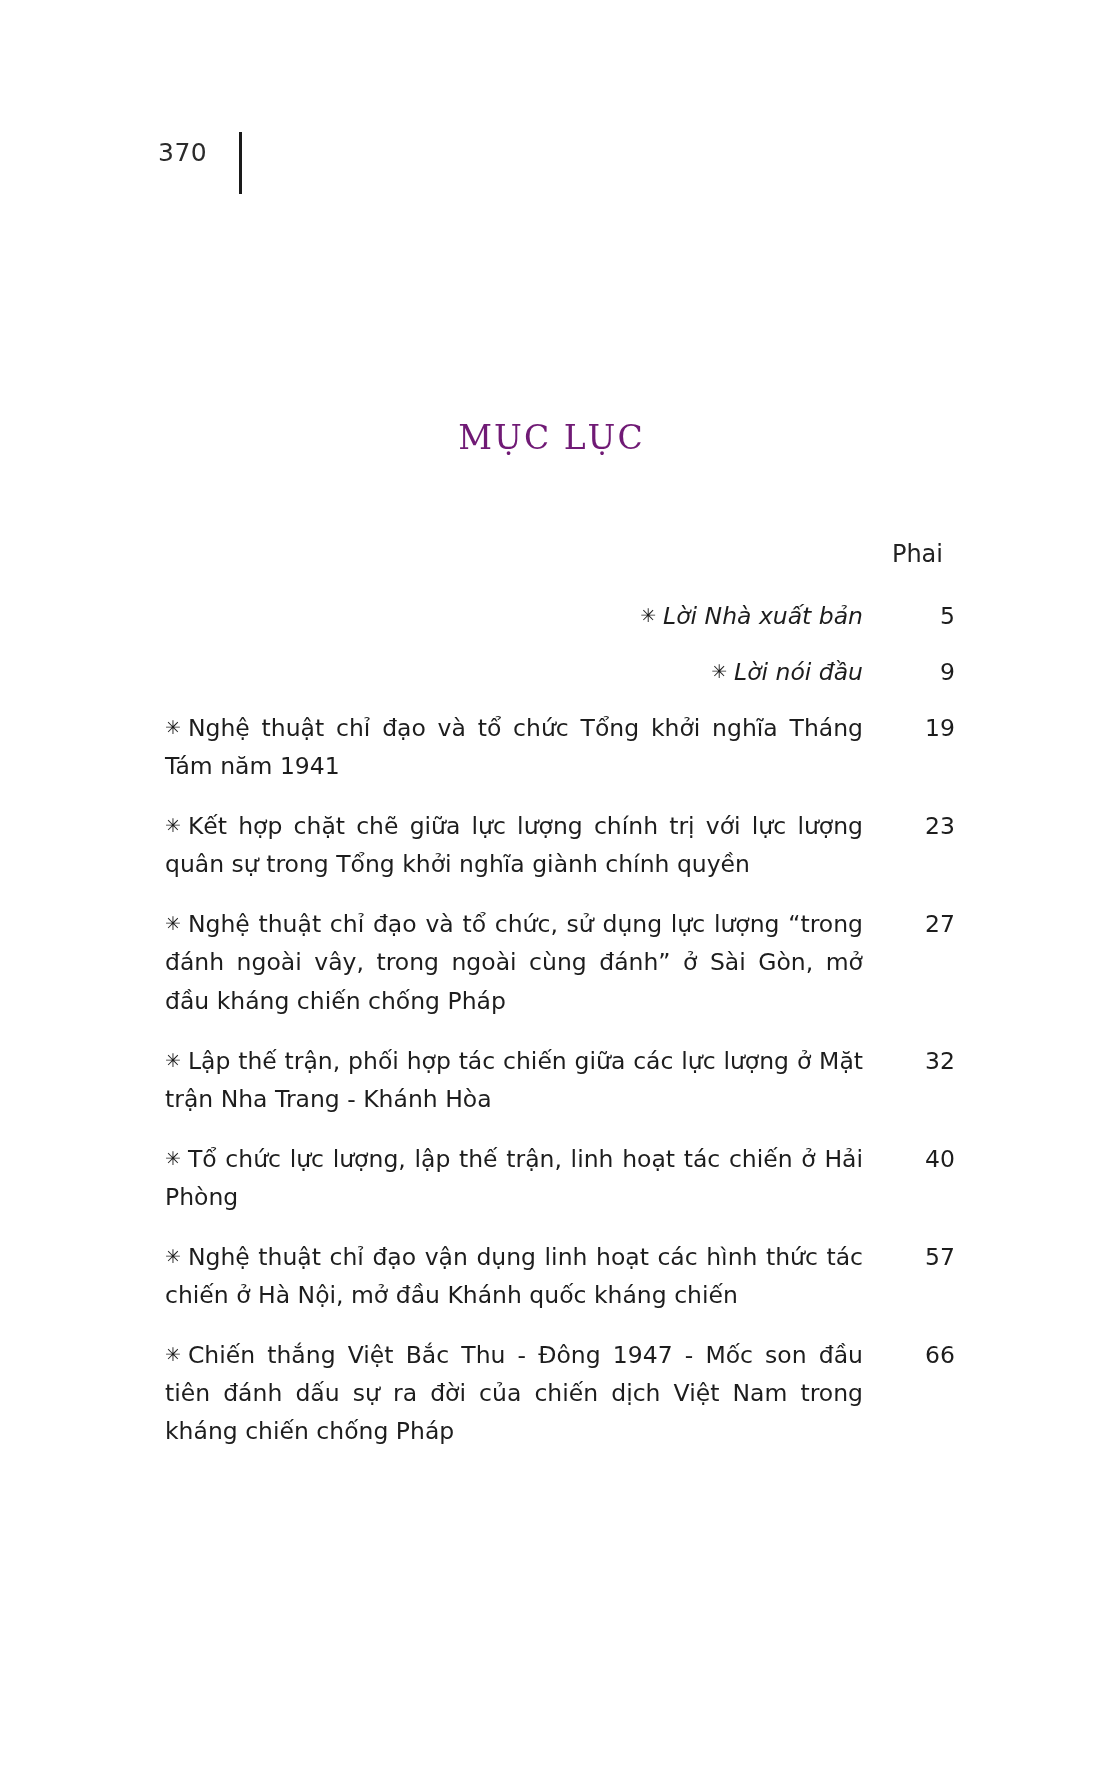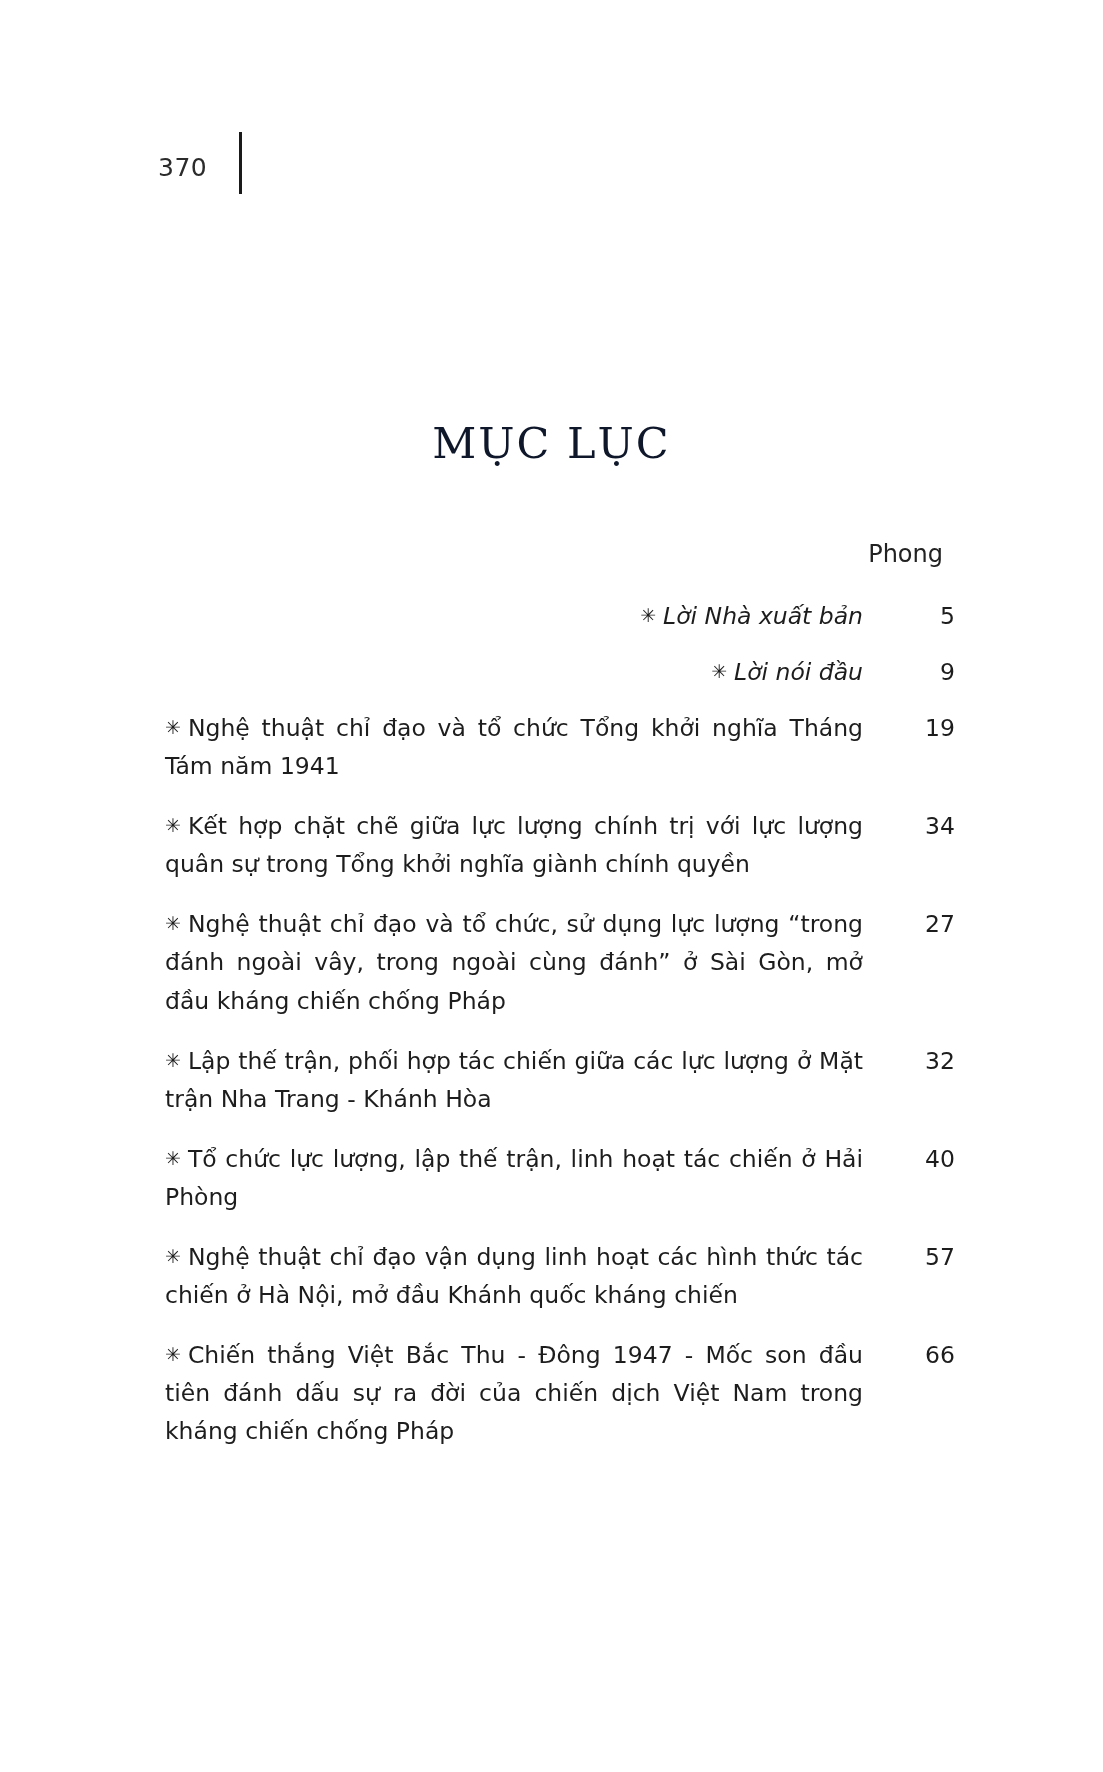--- a/index.html
+++ b/index.html
@@ -18,21 +18,21 @@
   .page {
     position: absolute;
     inset: 0;
   }
   
   .page-header {
     position: absolute;
     top: 140px;
     left: 158px;
     display: flex;
-    align-items: center;
+    align-items: flex-start;
   }
   .folio {
     font-family: "DejaVu Sans", sans-serif;
     font-size: 25px;
     color: #2b2b2b;
     line-height: 1;
     letter-spacing: 0.5px;
   }
   .folio-rule {
     width: 3px;
@@ -43,23 +43,23 @@
   }
 
   
   .toc-title {
     position: absolute;
     top: 418px;
     left: 0;
     width: 1103px;
     text-align: center;
     font-family: "DejaVu Serif", serif;
-    font-size: 43px;
+    font-size: 33px;
     letter-spacing: 2px;
-    color: #0f172a;
+    color: #701a75;
   }
 
   
   .col-head {
     position: absolute;
     top: 540px;
     left: 0;
     width: 1103px;
   }
   .col-head-label {
@@ -126,39 +126,39 @@
 <div class="page">
 
   <div class="page-header">
     <div class="folio">370</div>
     <div class="folio-rule"></div>
   </div>
 
   <div class="toc-title">MỤC LỤC</div>
 
   <div class="col-head">
-    <div class="col-head-label">Phong</div>
+    <div class="col-head-label">Phai</div>
   </div>
 
   <div class="toc-list" id="toc-list">
       <div class="toc-entry single compact">
         <div class="toc-entry-inner"><span class="star">✳</span><span class="toc-text italic">Lời Nhà xuất bản</span></div>
         <div class="toc-page">5</div>
       </div>
       <div class="toc-entry single compact">
         <div class="toc-entry-inner"><span class="star">✳</span><span class="toc-text italic">Lời nói đầu</span></div>
         <div class="toc-page">9</div>
       </div>
       <div class="toc-entry">
         <div class="toc-entry-inner"><span class="star">✳</span><span class="toc-text">Nghệ thuật chỉ đạo và tổ chức Tổng khởi nghĩa Tháng Tám năm 1941</span></div>
         <div class="toc-page">19</div>
       </div>
       <div class="toc-entry">
         <div class="toc-entry-inner"><span class="star">✳</span><span class="toc-text">Kết hợp chặt chẽ giữa lực lượng chính trị với lực lượng quân sự trong Tổng khởi nghĩa giành chính quyền</span></div>
-        <div class="toc-page">34</div>
+        <div class="toc-page">23</div>
       </div>
       <div class="toc-entry">
         <div class="toc-entry-inner"><span class="star">✳</span><span class="toc-text">Nghệ thuật chỉ đạo và tổ chức, sử dụng lực lượng “trong đánh ngoài vây, trong ngoài cùng đánh” ở Sài Gòn, mở đầu kháng chiến chống Pháp</span></div>
         <div class="toc-page">27</div>
       </div>
       <div class="toc-entry">
         <div class="toc-entry-inner"><span class="star">✳</span><span class="toc-text">Lập thế trận, phối hợp tác chiến giữa các lực lượng ở Mặt trận Nha Trang - Khánh Hòa</span></div>
         <div class="toc-page">32</div>
       </div>
       <div class="toc-entry">

